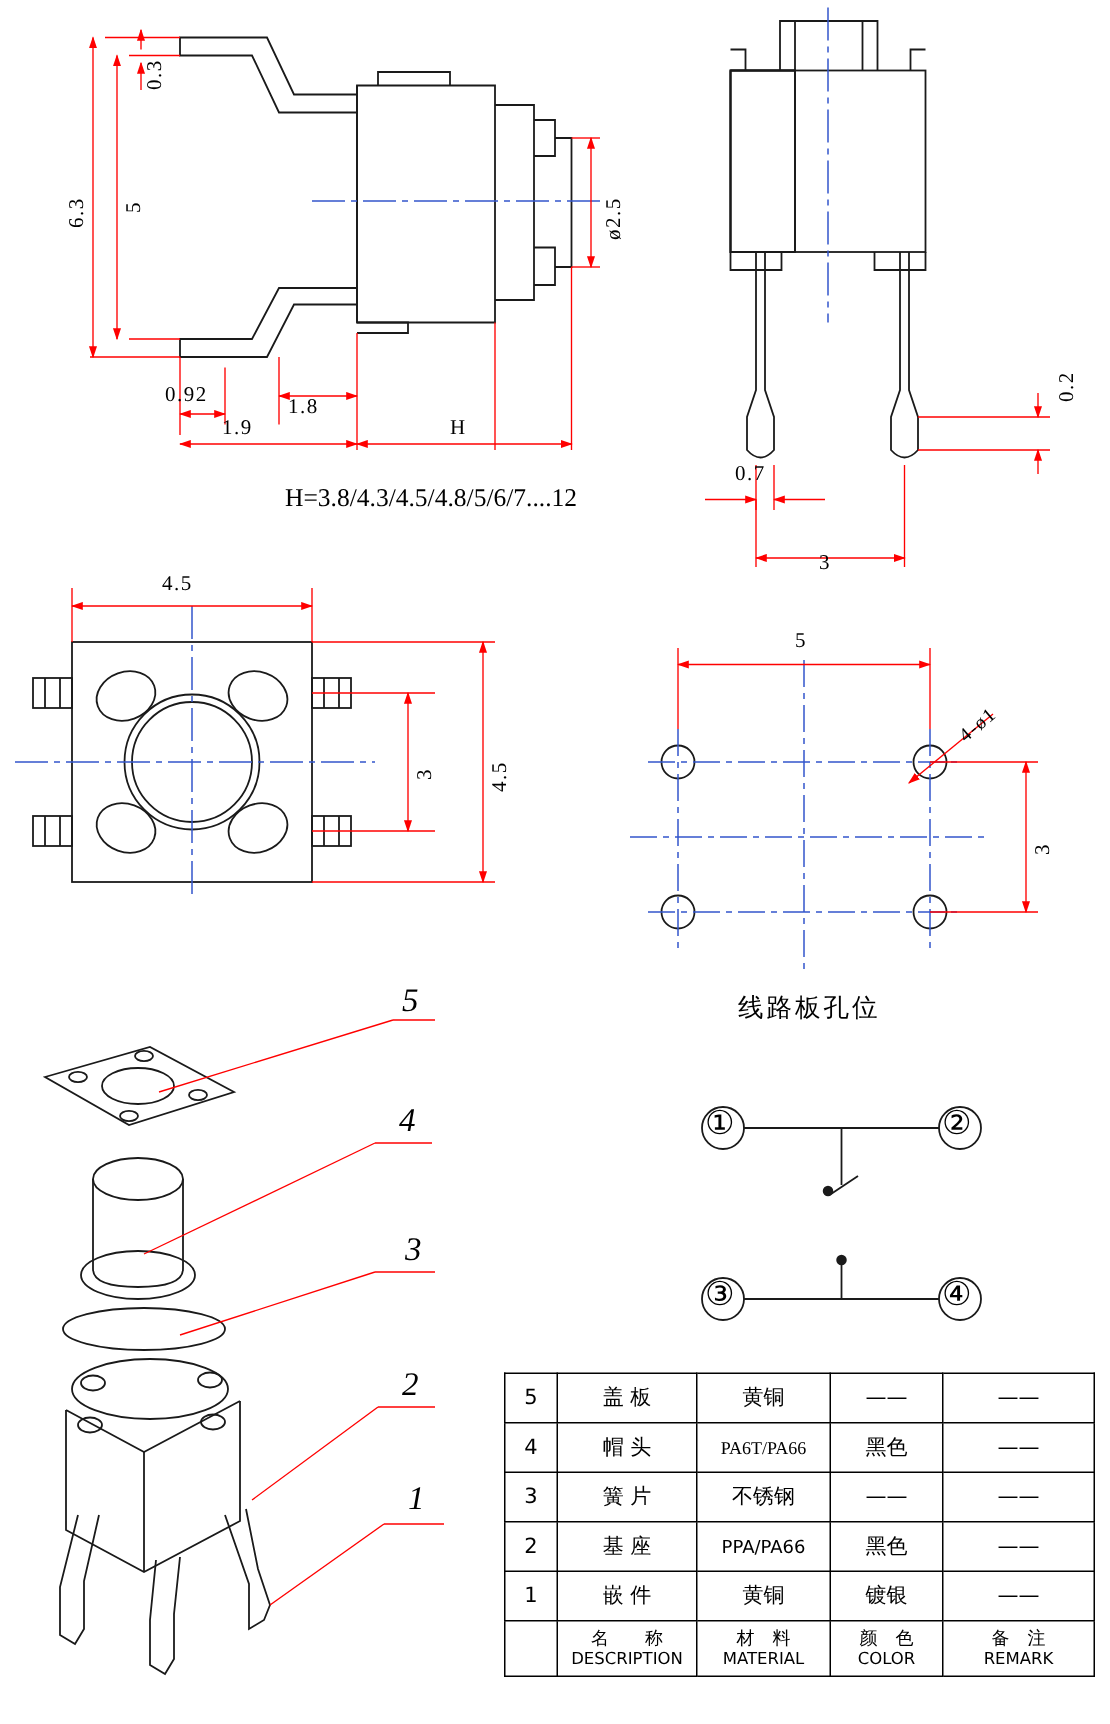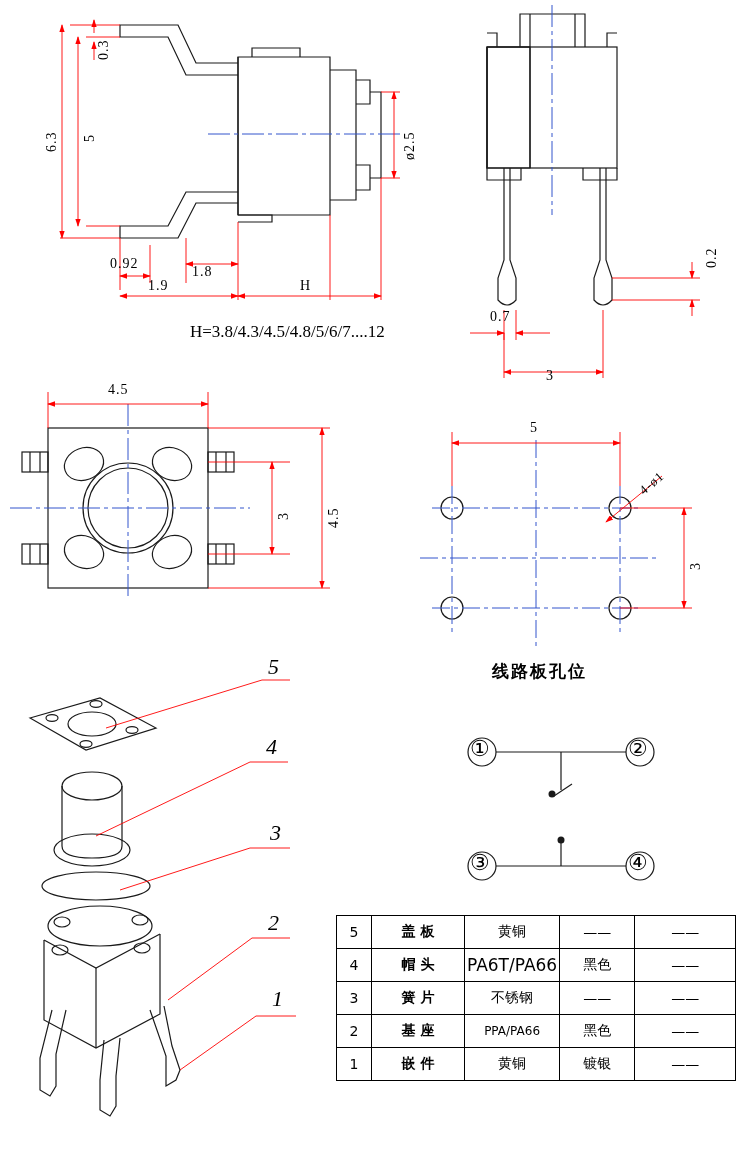--- a/index.html
+++ b/index.html
@@ -1,27 +1,27 @@
 <!DOCTYPE html>
 <html><head>
 <meta charset="utf-8">
 <style>
   html,body{margin:0;padding:0;background:#ffffff;}
   body{width:740px;height:1149px;position:relative;font-family:"Liberation Serif",serif;color:#000;}
   .stage{position:relative;width:740px;height:1149px;overflow:hidden;}
   svg{position:absolute;left:0;top:0;}
   .lbl{position:absolute;font-family:"Liberation Serif",serif;color:#000;white-space:nowrap;}
   .dim{font-size:14px;letter-spacing:1px;}
-  .cn{font-family:"DejaVu Sans",sans-serif;font-size:15px;font-weight:bold;}
+  .cn{font-family:"DejaVu Sans",sans-serif;font-size:15px;}
   .big{font-size:17px;}
   .ital{font-style:italic;font-size:22px;}
   table.bom{position:absolute;left:336px;top:915px;border-collapse:collapse;}
   table.bom td{border:1px solid #000;height:32px;text-align:center;font-family:"DejaVu Sans",sans-serif;font-size:14px;padding:0 2px;}
   table.bom td.c1{width:30px;}
-  table.bom td.c2{width:88px;font-weight:bold;}
+  table.bom td.c2{width:88px;}
   table.bom td.c3{width:84px;}
   table.bom td.c4{width:70px;}
   table.bom td.c5{width:96px;}
   table.bom tr.hdr td{height:36px;font-size:12px;line-height:14px;}
   .hdr2{font-size:11px;}
 </style>
 </head>
 <body>
 
 <div class="stage">
@@ -272,21 +272,21 @@
         <tr>
     <td class="c1">5</td>
     <td class="c2">盖    板</td>
     <td class="c3">黄铜</td>
     <td class="c4">——</td>
     <td class="c5">——</td>
   </tr>
   <tr>
     <td class="c1">4</td>
     <td class="c2">帽    头</td>
-    <td class="c3" style="font-size:17px;">PA6T/PA66</td>
+    <td class="c3" style="font-size:12px;font-family:Liberation Serif, serif;">PA6T/PA66</td>
     <td class="c4">黑色</td>
     <td class="c5">——</td>
   </tr>
   <tr>
     <td class="c1">3</td>
     <td class="c2">簧    片</td>
     <td class="c3">不锈钢</td>
     <td class="c4">——</td>
     <td class="c5">——</td>
   </tr>
@@ -297,16 +297,35 @@
     <td class="c4">黑色</td>
     <td class="c5">——</td>
   </tr>
   <tr>
     <td class="c1">1</td>
     <td class="c2">嵌    件</td>
     <td class="c3">黄铜</td>
     <td class="c4">镀银</td>
     <td class="c5">——</td>
   </tr>
+  <tr class="hdr">
+    <td class="c1"></td>
+    <td class="c2">
+      <div>名　　称</div>
+      <div class="hdr2">DESCRIPTION</div>
+    </td>
+    <td class="c3">
+      <div>材　料</div>
+      <div class="hdr2">MATERIAL</div>
+    </td>
+    <td class="c4">
+      <div>颜　色</div>
+      <div class="hdr2">COLOR</div>
+    </td>
+    <td class="c5">
+      <div>备　注</div>
+      <div class="hdr2">REMARK</div>
+    </td>
+  </tr>
 </tbody>
     </table>
 
 </div>
 
 </body></html>

